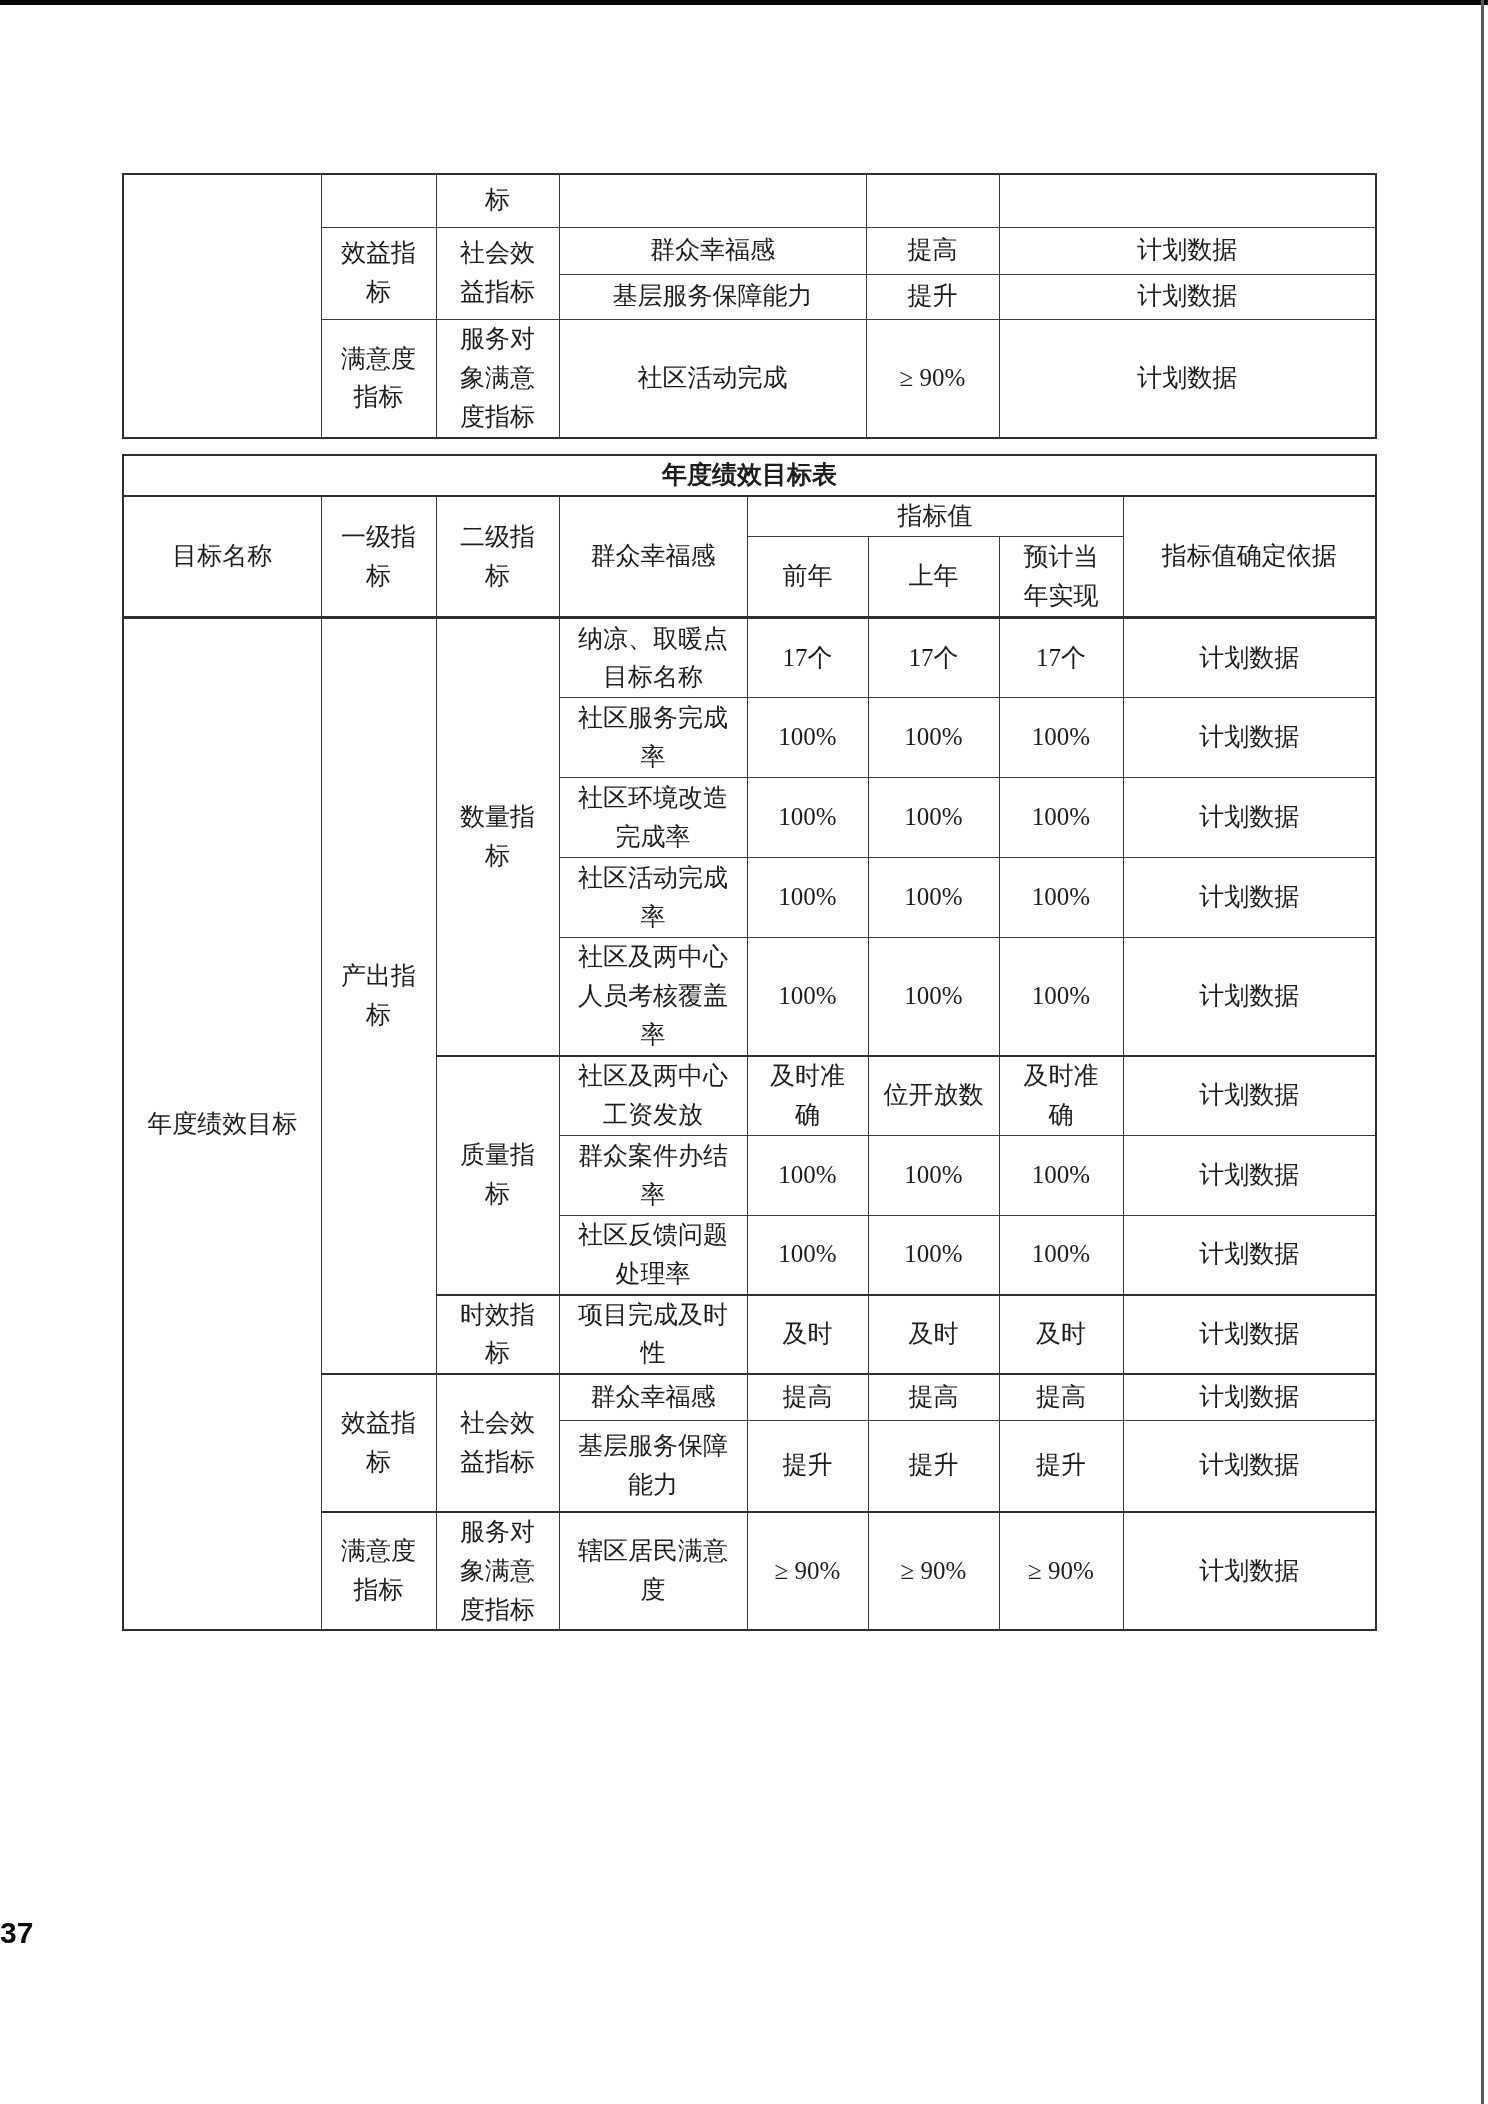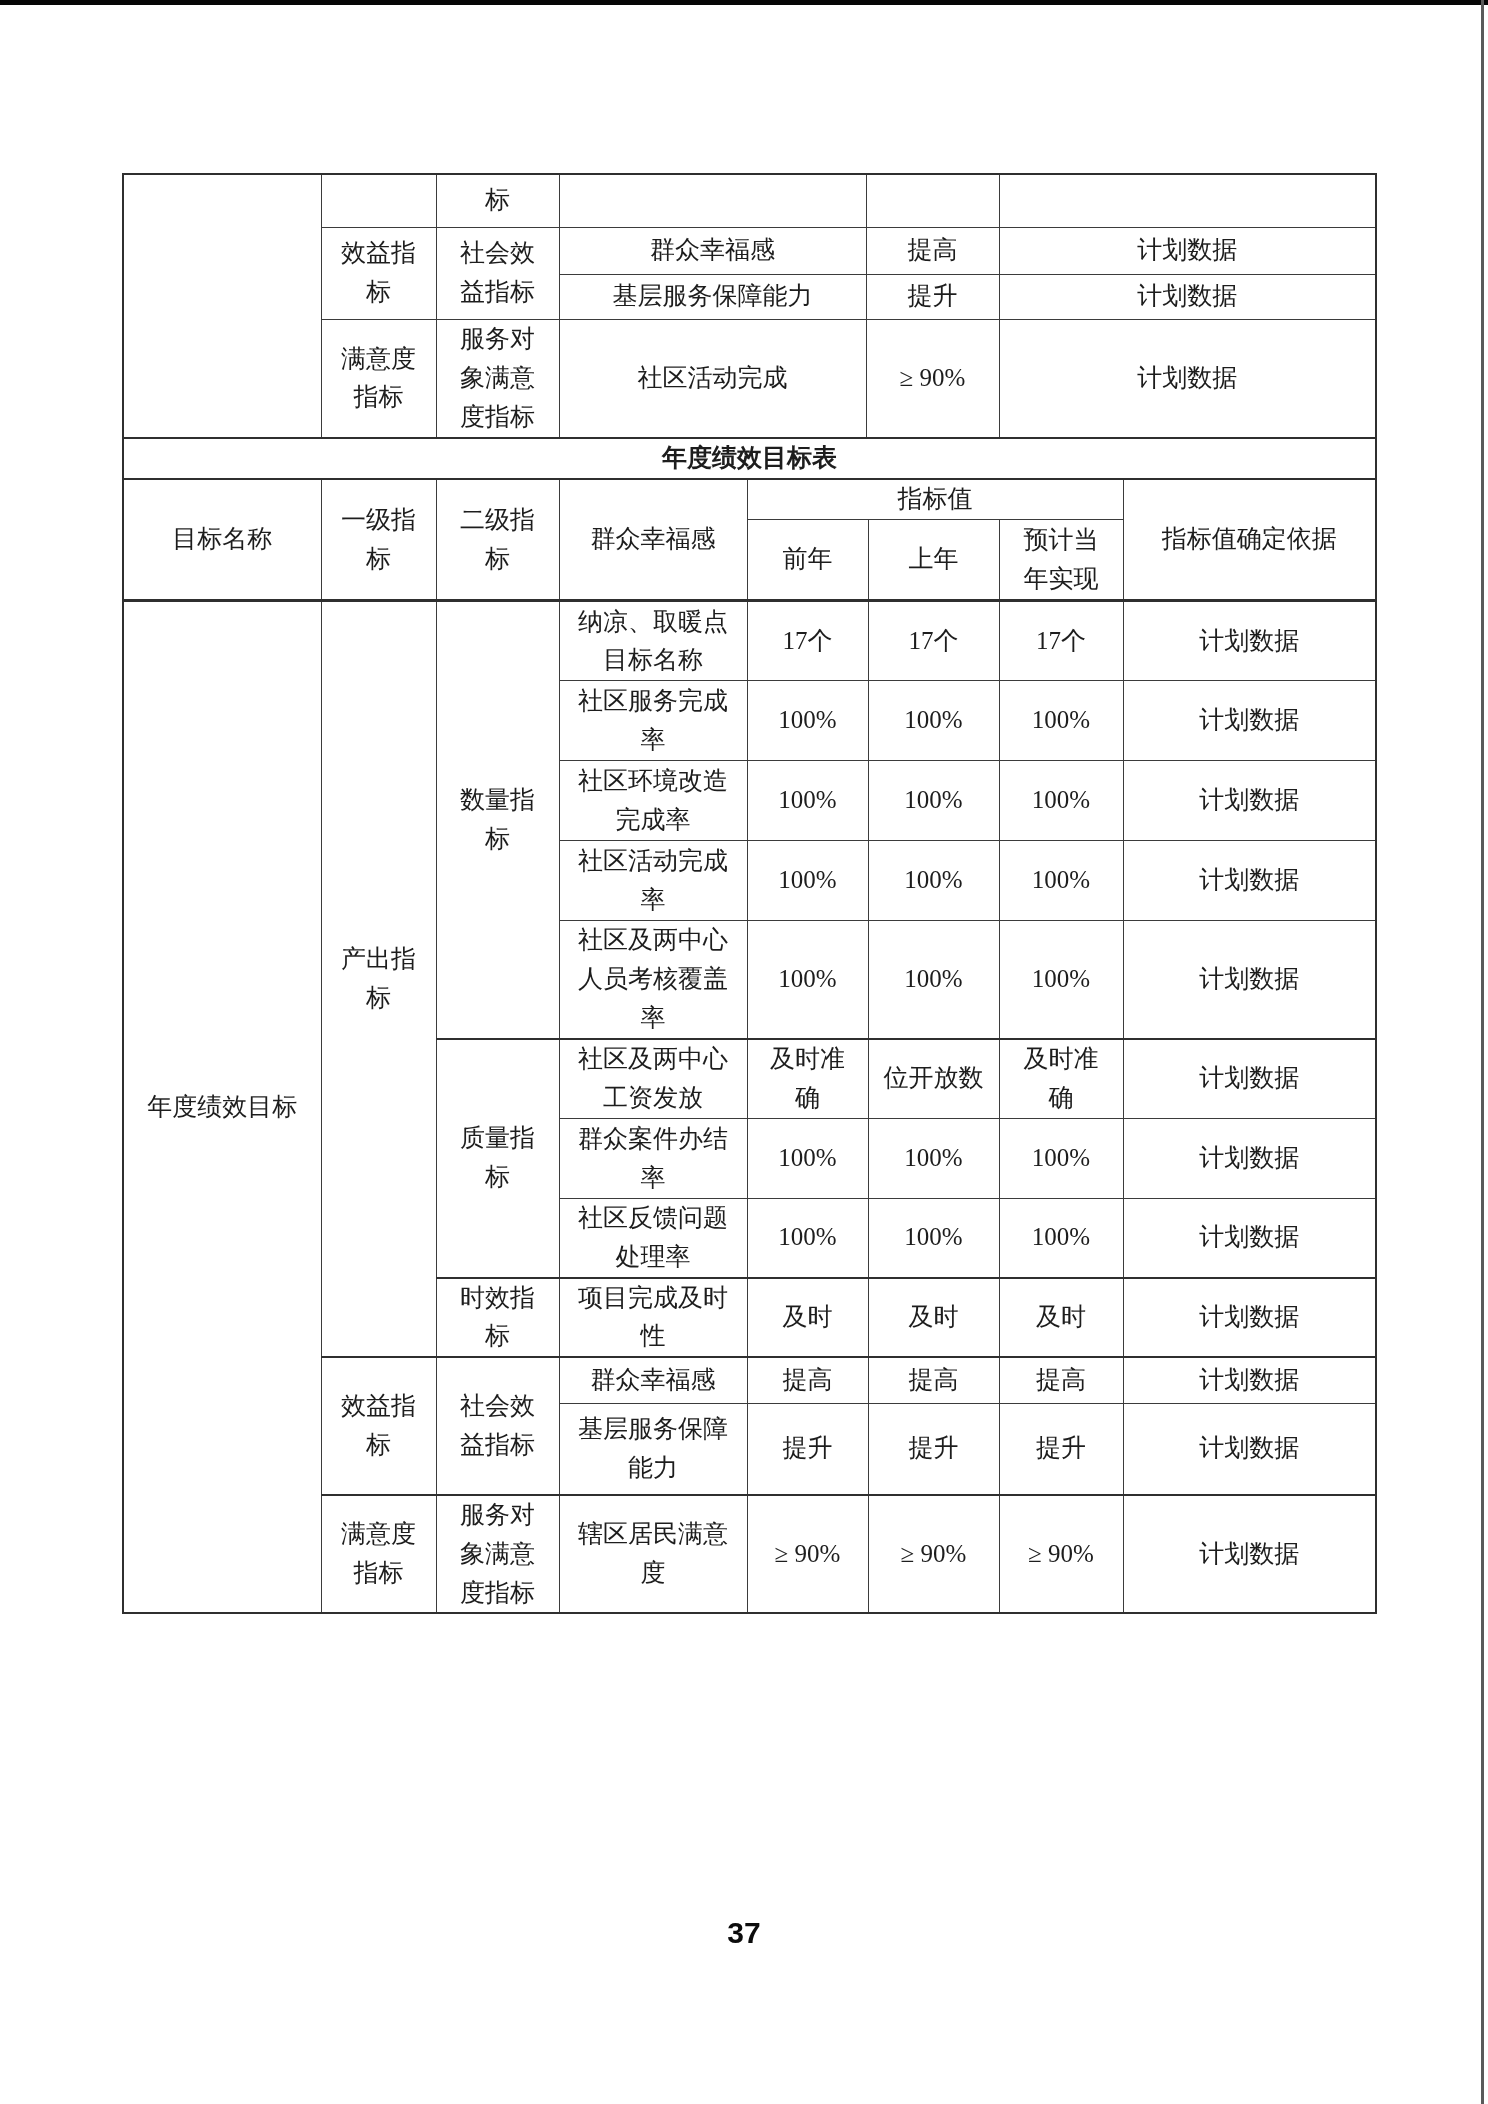--- a/index.html
+++ b/index.html
@@ -14,27 +14,27 @@
     position:absolute;border-collapse:collapse;table-layout:fixed;
     border:2px solid #2f2f2f;
   }
   table.doc td{
     border:1px solid #3b3b3b;
     text-align:center;vertical-align:middle;
     font-size:25px;line-height:1.55;
     white-space:pre-line;padding:0 4px;overflow:hidden;
   }
   table.frag{left:122px;top:173px;width:1253px;}
-  table.main{left:122px;top:437px;width:1253px;}
+  table.main{left:122px;top:454px;width:1253px;}
   tr.sep td{border-top:2px solid #2f2f2f;}
   tr.sep3 td{border-top:3px solid #2f2f2f;}
   td.title-cell{font-weight:bold;}
   .page-num{
     position:absolute;left:0;top:1916px;width:1488px;
-    text-align:center;font-weight:bold;font-size:30px;color:#0c0c0c;
+    text-align:left;font-weight:bold;font-size:30px;color:#0c0c0c;
     font-family:"Liberation Sans","DejaVu Sans",sans-serif;
   }
 </style>
 </head>
 <body>
 
 <div class="edge-top"></div>
 <div class="edge-right"></div>
 
 <table class="doc frag">

